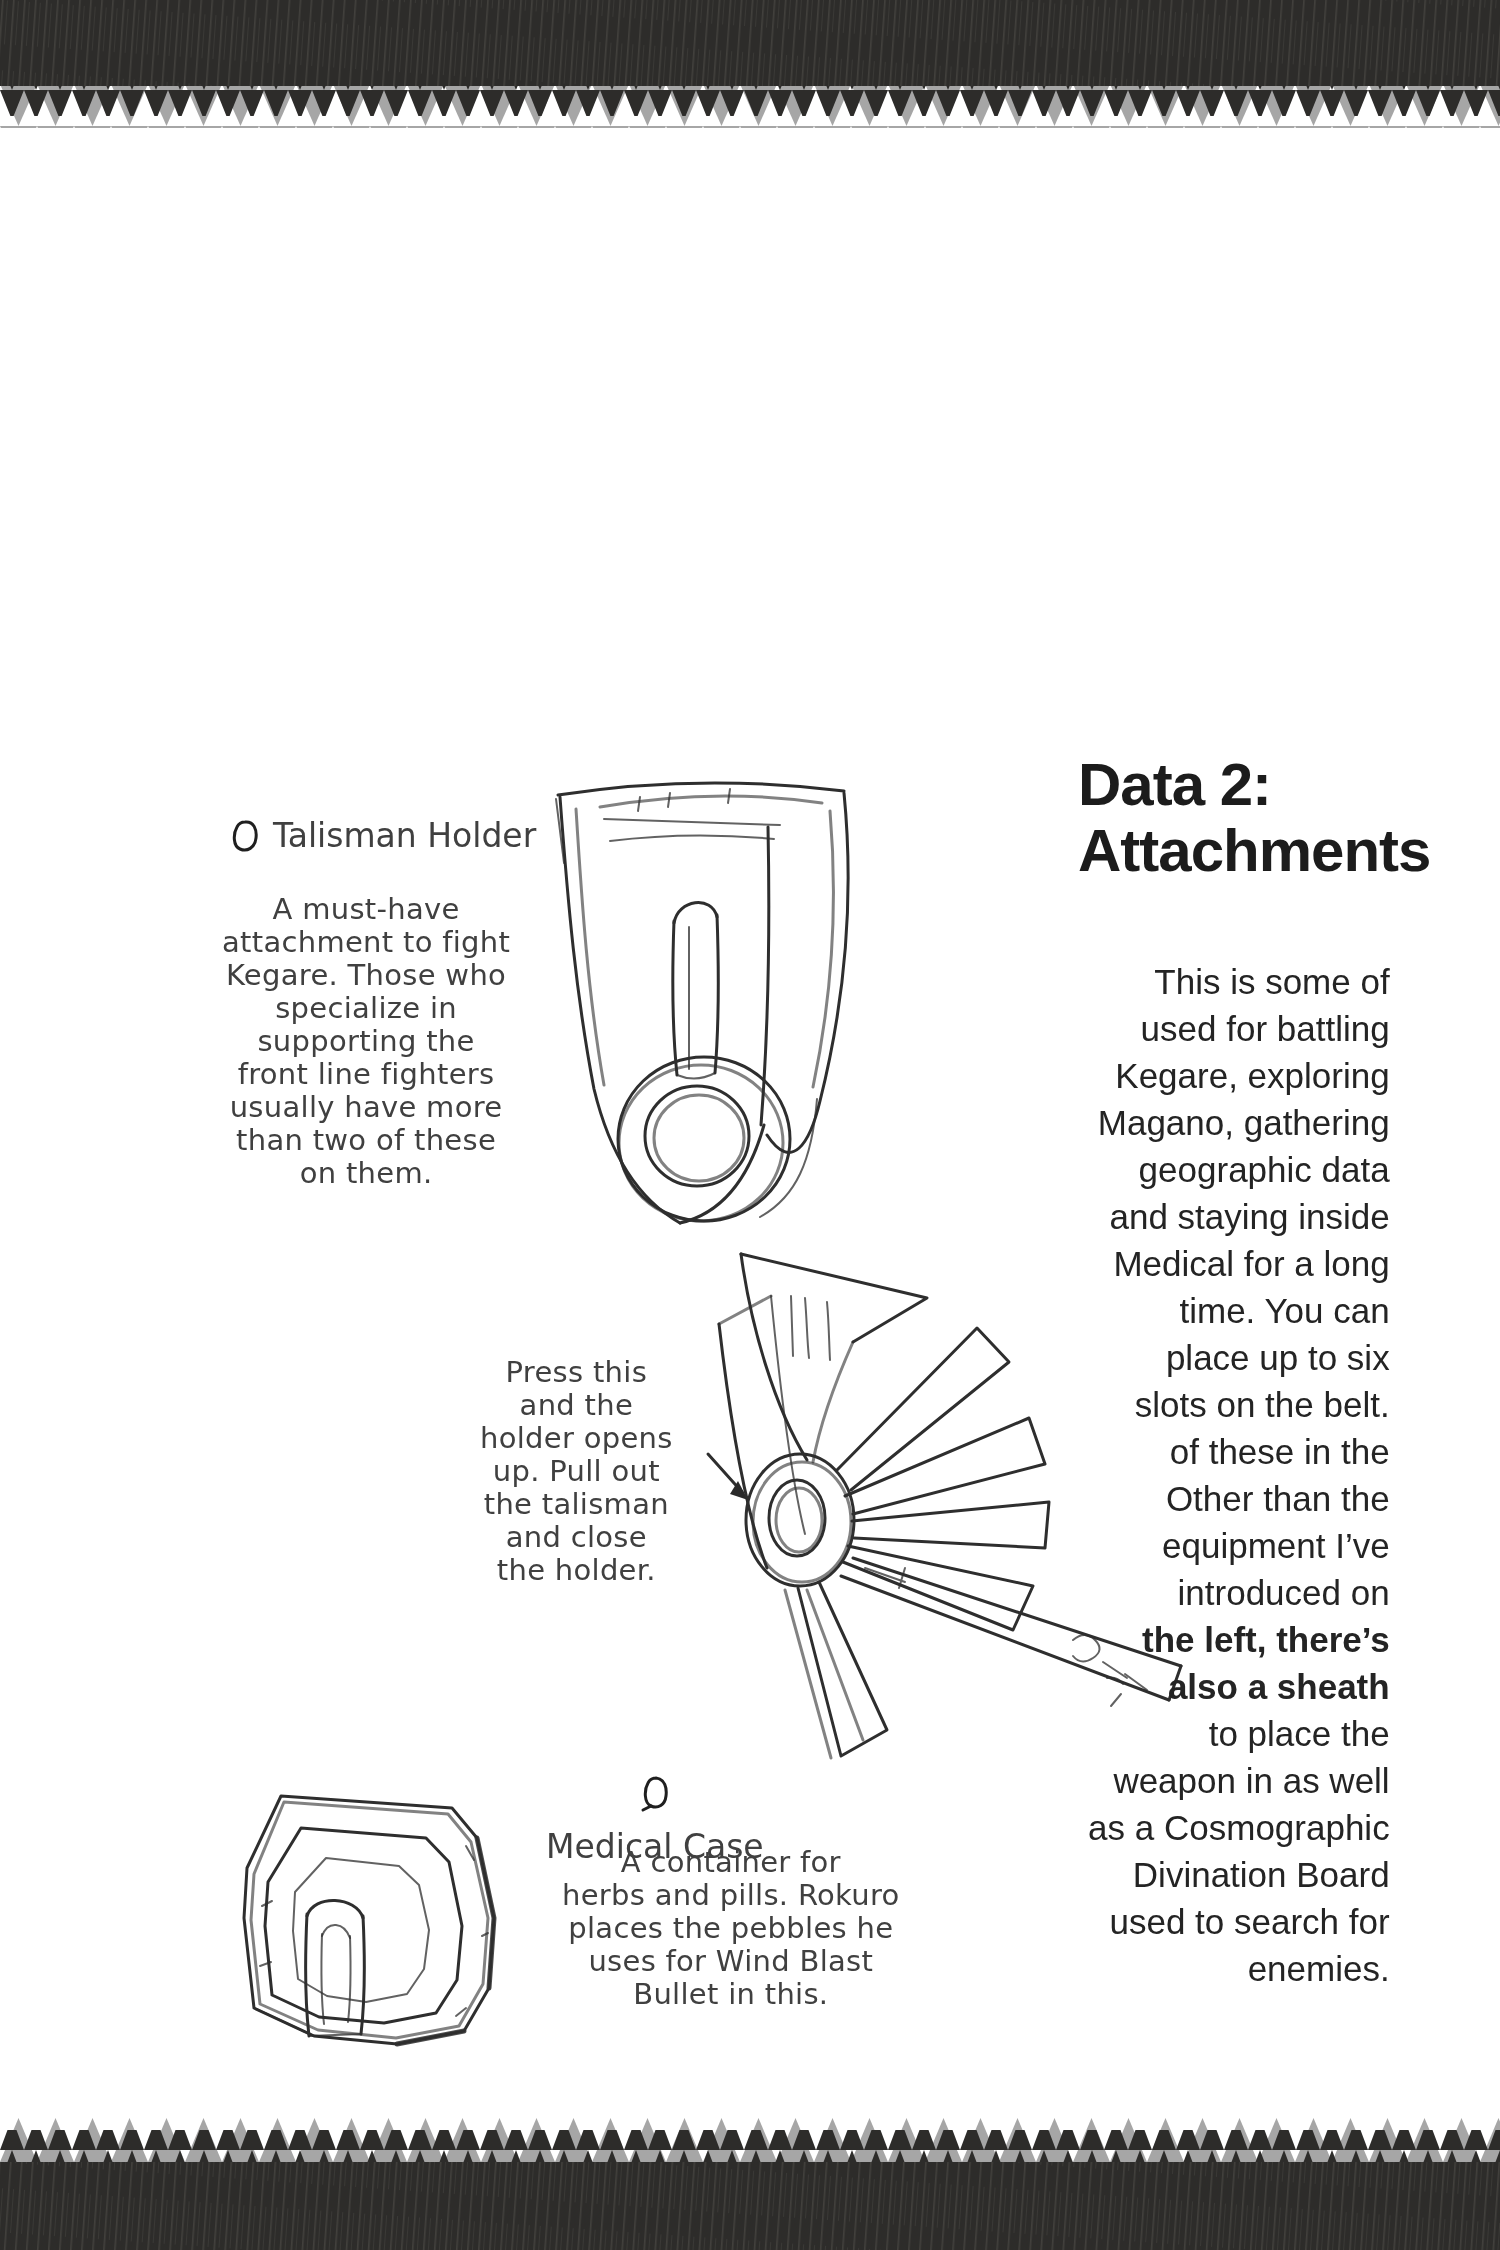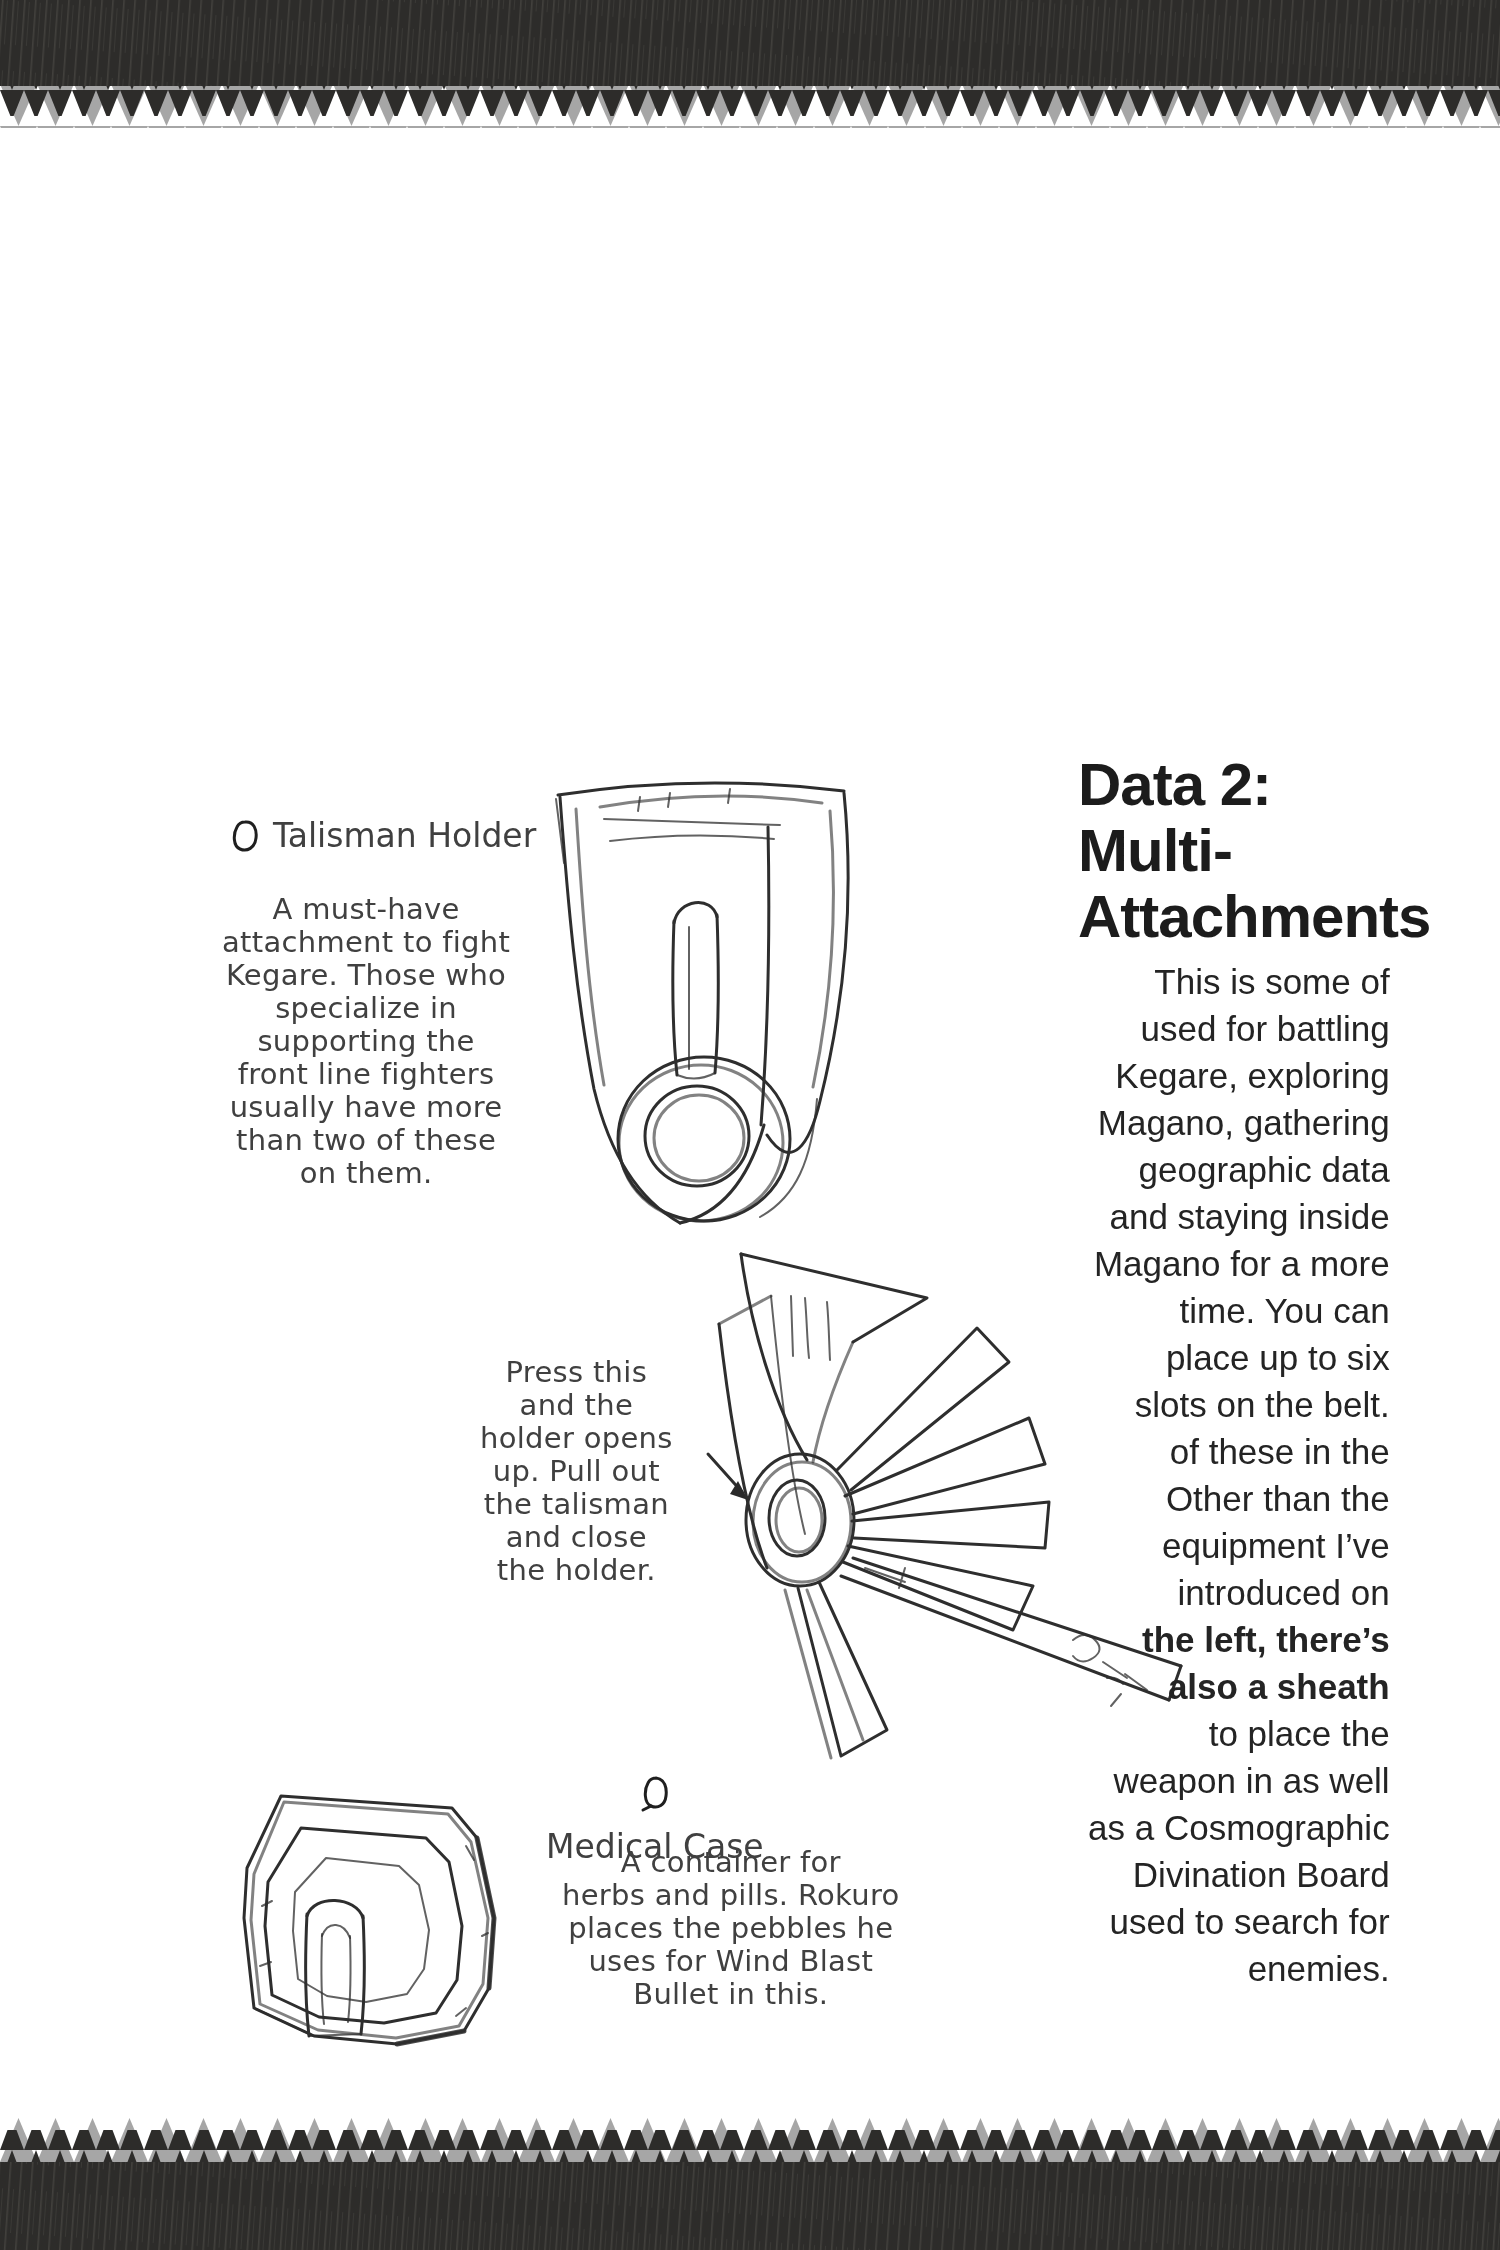--- a/index.html
+++ b/index.html
@@ -202,32 +202,31 @@
     <path class="thin" d="M156,148 C155,180 155,212 158,238"></path>
     <path class="thin" d="M184,150 C185,182 185,210 182,236"></path>
     <path class="thin" d="M156,150 C162,134 178,136 184,152"></path>
     <path class="thin" d="M143,250 L195,248"></path>
 
     <path class="thin" d="M300,60 l8,14 M316,150 l6,-3 M290,230 l10,-8 M96,120 l10,-5 M94,180 l11,-4"></path>
   </svg>
 
   <div class="abs col-heading">
     <div>Data 2:</div>
-    <div>Multi-</div>
     <div>Attachments</div>
   </div>
 
   <div class="abs col-body">
     <div>This is some of</div>
     <div>used for battling</div>
     <div>Kegare, exploring</div>
     <div>Magano, gathering</div>
     <div>geographic data</div>
     <div>and staying inside</div>
-    <div>Magano for a more</div>
+    <div>Medical for a long</div>
     <div>time. You can</div>
     <div>place up to six</div>
     <div>slots on the belt.</div>
     <div>of these in the</div>
     <div>Other than the</div>
     <div>equipment I’ve</div>
     <div>introduced on</div>
     <div class="indent">the left, there’s</div>
     <div class="indent">also a sheath</div>
     <div>to place the</div>

